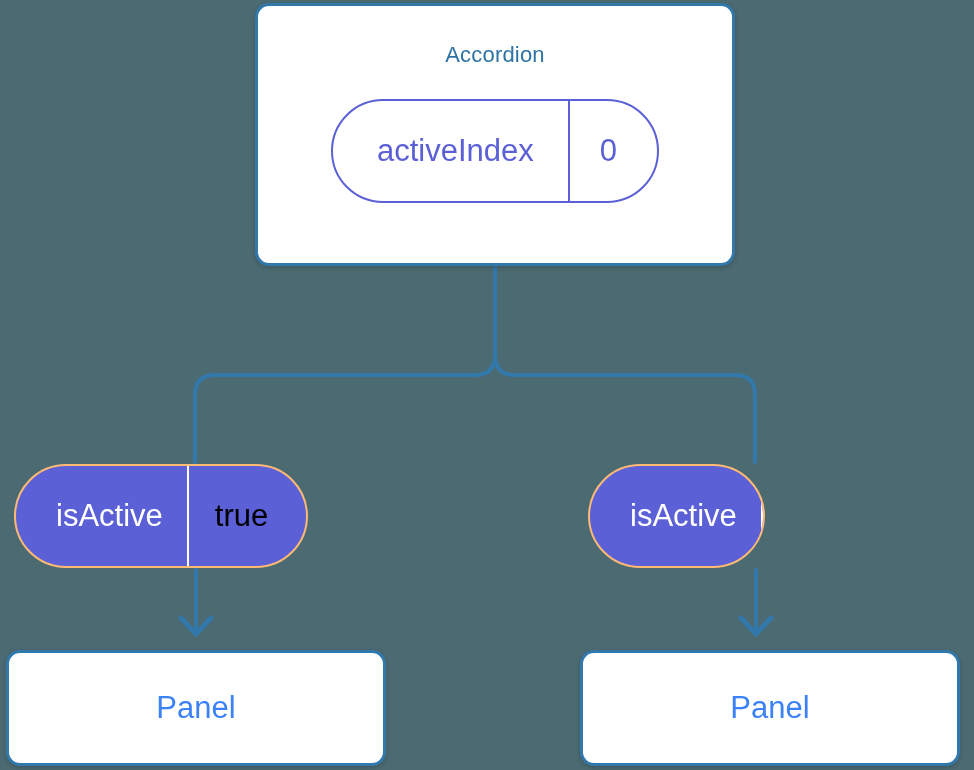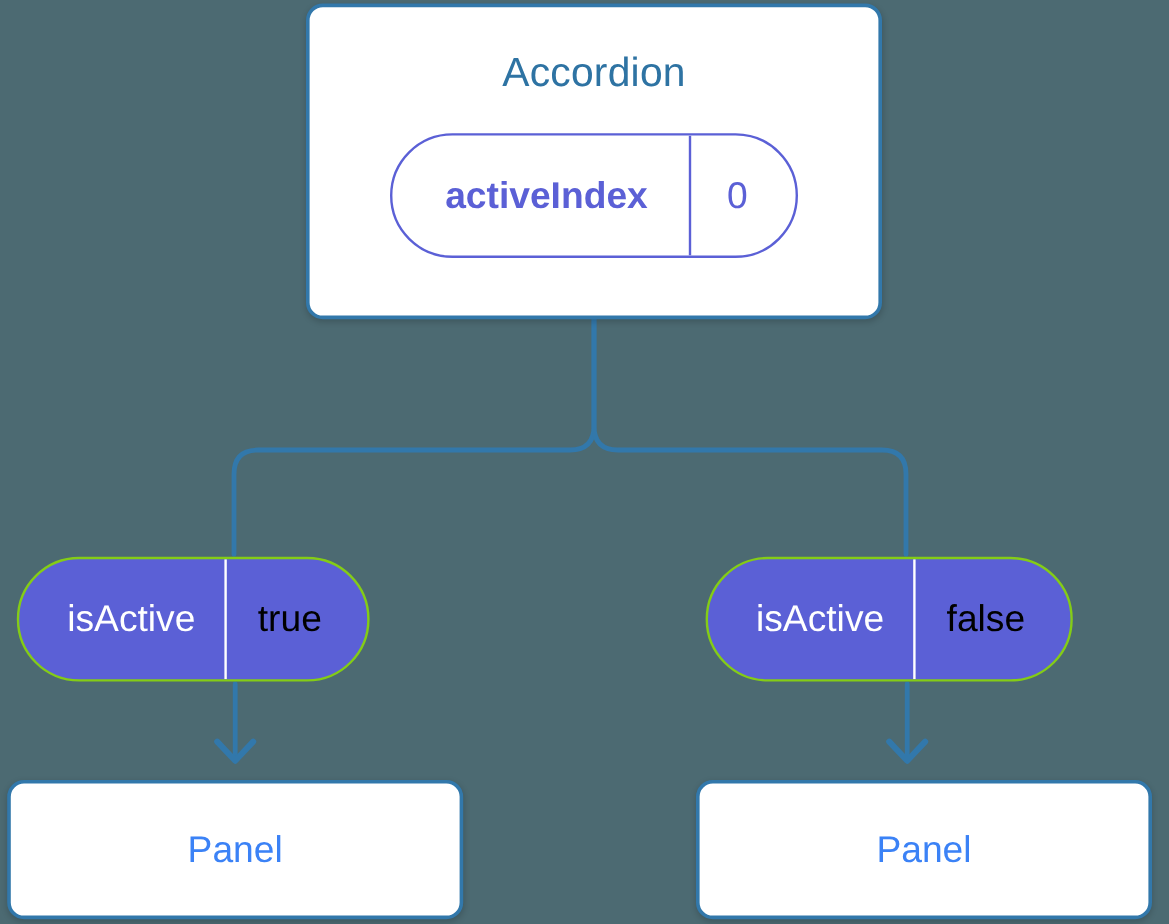--- a/index.html
+++ b/index.html
@@ -45,21 +45,21 @@
     width: 480px;
     height: 263px;
     display: flex;
     flex-direction: column;
     align-items: center;
     padding-top: 38px;
   }
 
   .card-title {
     color: #2e73a3;
-    font-size: 34px;
+    font-size: 22px;
     letter-spacing: 0.2px;
     line-height: 1;
   }
 
   
   .pill-outline {
     margin-top: 33px;
     display: flex;
     align-items: stretch;
     border: 2px solid #5b60d6;
@@ -68,21 +68,20 @@
     box-sizing: border-box;
     overflow: hidden;
   }
   .pill-outline .pill-key {
     display: flex;
     align-items: center;
     justify-content: center;
     padding: 0 34px 0 44px;
     color: #5b60d6;
     font-size: 31px;
-    font-weight: bold;
   }
   .pill-outline .pill-sep {
     width: 2px;
     background: #5b60d6;
     flex: none;
   }
   .pill-outline .pill-val {
     display: flex;
     align-items: center;
     justify-content: center;
@@ -90,21 +89,21 @@
     color: #5b60d6;
     font-size: 31px;
   }
 
   
   .pill-solid {
     position: absolute;
     display: flex;
     align-items: stretch;
     background: #5b60d6;
-    border: 2px solid #84cc16;
+    border: 2px solid #fdba74;
     border-radius: 58px;
     height: 104px;
     box-sizing: border-box;
     overflow: hidden;
     z-index: 3;
   }
   .pill-solid .pill-key {
     display: flex;
     align-items: center;
     justify-content: center;
@@ -186,21 +185,20 @@
 
   <div class="pill-solid pill-left">
     <div class="pill-key">isActive</div>
     <div class="pill-sep"></div>
     <div class="pill-val">true</div>
   </div>
 
   <div class="pill-solid pill-right">
     <div class="pill-key">isActive</div>
     <div class="pill-sep"></div>
-    <div class="pill-val">false</div>
   </div>
 
   <div class="card card-panel panel-left">
     <div class="panel-label">Panel</div>
   </div>
 
   <div class="card card-panel panel-right">
     <div class="panel-label">Panel</div>
   </div>
 

